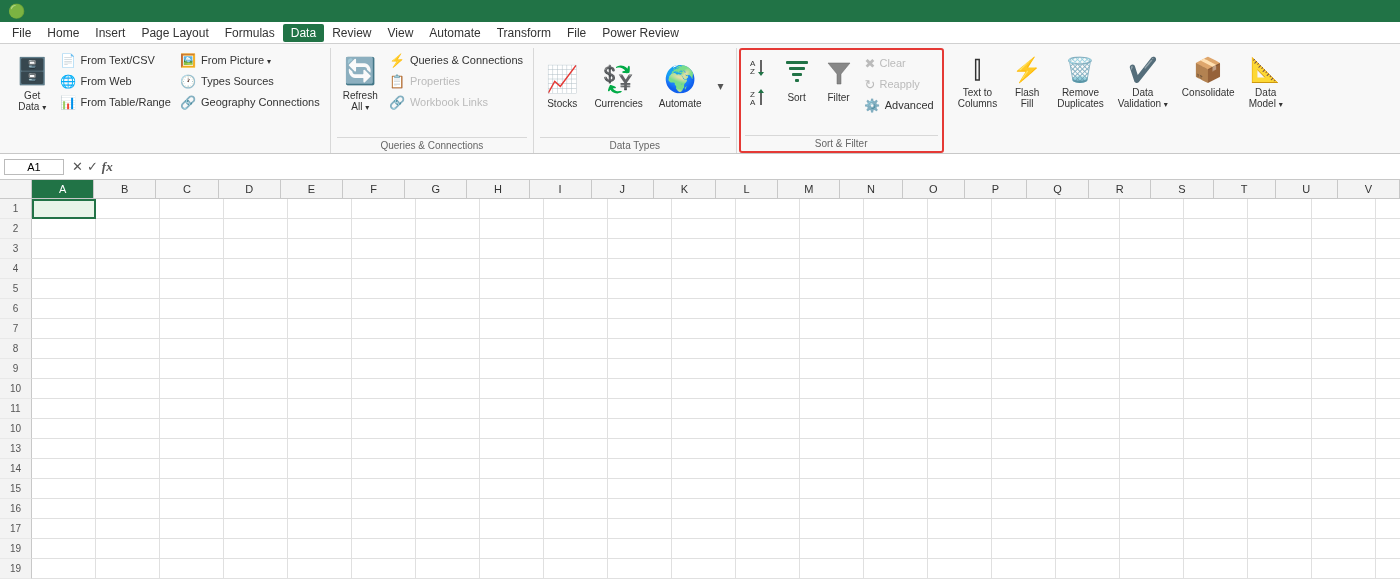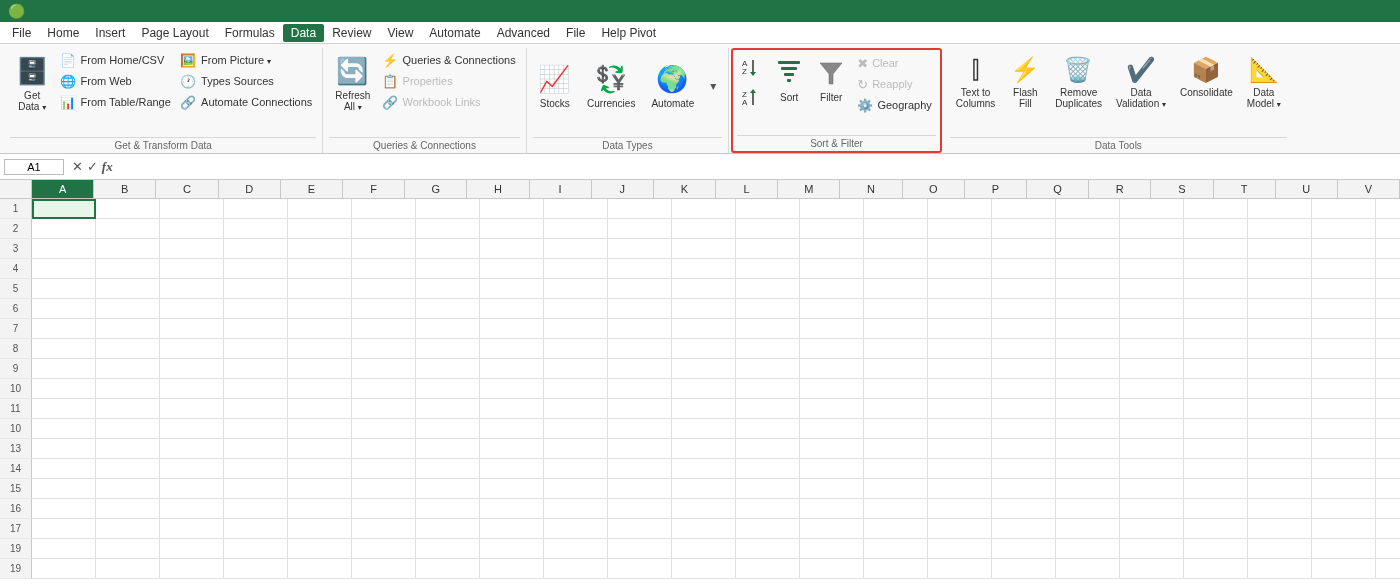--- a/index.html
+++ b/index.html
@@ -246,40 +246,40 @@
 <div class="menu-items">
   <div class="menu-item" id="mi-file">File</div>
   <div class="menu-item" id="mi-home">Home</div>
   <div class="menu-item" id="mi-insert">Insert</div>
   <div class="menu-item" id="mi-pagelayout">Page Layout</div>
   <div class="menu-item" id="mi-formulas">Formulas</div>
   <div class="menu-item active" id="mi-data">Data</div>
   <div class="menu-item" id="mi-review">Review</div>
   <div class="menu-item" id="mi-view">View</div>
   <div class="menu-item" id="mi-automate">Automate</div>
-  <div class="menu-item" id="mi-developer">Advanced</div>
+  <div class="menu-item" id="mi-developer">Transform</div>
   <div class="menu-item" id="mi-help">File</div>
-  <div class="menu-item" id="mi-powerpivot">Help Pivot</div>
+  <div class="menu-item" id="mi-powerpivot">Power Review</div>
 </div>
 
 <div class="ribbon">
   <div class="ribbon-groups">
 
     <div class="ribbon-group">
       <div class="ribbon-group-content">
 
         <div class="ribbon-large-btn">
           <div style="font-size:26px; margin-top:4px;">🗄️</div>
           <div style="font-size:10px; margin-top:3px; white-space:nowrap;">Get<br>Data <span style="font-size:8px;">▾</span></div>
         </div>
 
         <div class="ribbon-col">
           <div class="ribbon-btn-small">
             <span style="font-size:13px;">📄</span>
-            <span style="font-size:11px;">From Home/CSV</span>
+            <span style="font-size:11px;">From Text/CSV</span>
           </div>
           <div class="ribbon-btn-small">
             <span style="font-size:13px;">🌐</span>
             <span style="font-size:11px;">From Web</span>
           </div>
           <div class="ribbon-btn-small">
             <span style="font-size:13px;">📊</span>
             <span style="font-size:11px;">From Table/Range</span>
           </div>
         </div>
@@ -288,25 +288,24 @@
           <div class="ribbon-btn-small">
             <span style="font-size:13px;">🖼️</span>
             <span style="font-size:11px;">From Picture <span style="font-size:8px;">▾</span></span>
           </div>
           <div class="ribbon-btn-small">
             <span style="font-size:13px;">🕐</span>
             <span style="font-size:11px;">Types Sources</span>
           </div>
           <div class="ribbon-btn-small">
             <span style="font-size:13px;">🔗</span>
-            <span style="font-size:11px;">Automate Connections</span>
+            <span style="font-size:11px;">Geography Connections</span>
           </div>
         </div>
       </div>
-      <div class="ribbon-group-label">Get &amp; Transform Data</div>
     </div>
 
     <div class="ribbon-group">
       <div class="ribbon-group-content">
 
         <div class="ribbon-large-btn">
           <div style="font-size:26px; margin-top:4px;">🔄</div>
           <div style="font-size:10px; margin-top:3px; white-space:nowrap;">Refresh<br>All <span style="font-size:8px;">▾</span></div>
         </div>
 
@@ -396,21 +395,21 @@
           <div class="ribbon-btn-small disabled" style="color:#bbb;">
             <span style="font-size:13px;">✖</span>
             <span style="font-size:11px; color:#bbb;">Clear</span>
           </div>
           <div class="ribbon-btn-small disabled" style="color:#bbb;">
             <span style="font-size:13px;">↻</span>
             <span style="font-size:11px; color:#bbb;">Reapply</span>
           </div>
           <div class="ribbon-btn-small">
             <span style="font-size:13px;">⚙️</span>
-            <span style="font-size:11px;">Geography</span>
+            <span style="font-size:11px;">Advanced</span>
           </div>
         </div>
       </div>
       <div class="ribbon-group-label">Sort &amp; Filter</div>
     </div>
 
     <div class="ribbon-group">
       <div class="ribbon-group-content" style="gap:2px;">
         <div class="ribbon-large-btn">
           <div style="font-size:24px; margin-top:4px;">⫿</div>
@@ -430,21 +429,20 @@
         </div>
         <div class="ribbon-large-btn">
           <div style="font-size:24px; margin-top:4px;">📦</div>
           <div style="font-size:10px; margin-top:3px;">Consolidate</div>
         </div>
         <div class="ribbon-large-btn">
           <div style="font-size:24px; margin-top:4px;">📐</div>
           <div style="font-size:10px; margin-top:3px;">Data<br>Model <span style="font-size:8px;">▾</span></div>
         </div>
       </div>
-      <div class="ribbon-group-label">Data Tools</div>
     </div>
 
   </div>
 </div>
 
 <div class="formula-bar">
   <input type="text" class="cell-ref-box" value="A1" style="">
   <div class="formula-icons">
     <span style="cursor:pointer; color:#555;">✕</span>
     <span style="cursor:pointer; color:#555;">✓</span>

